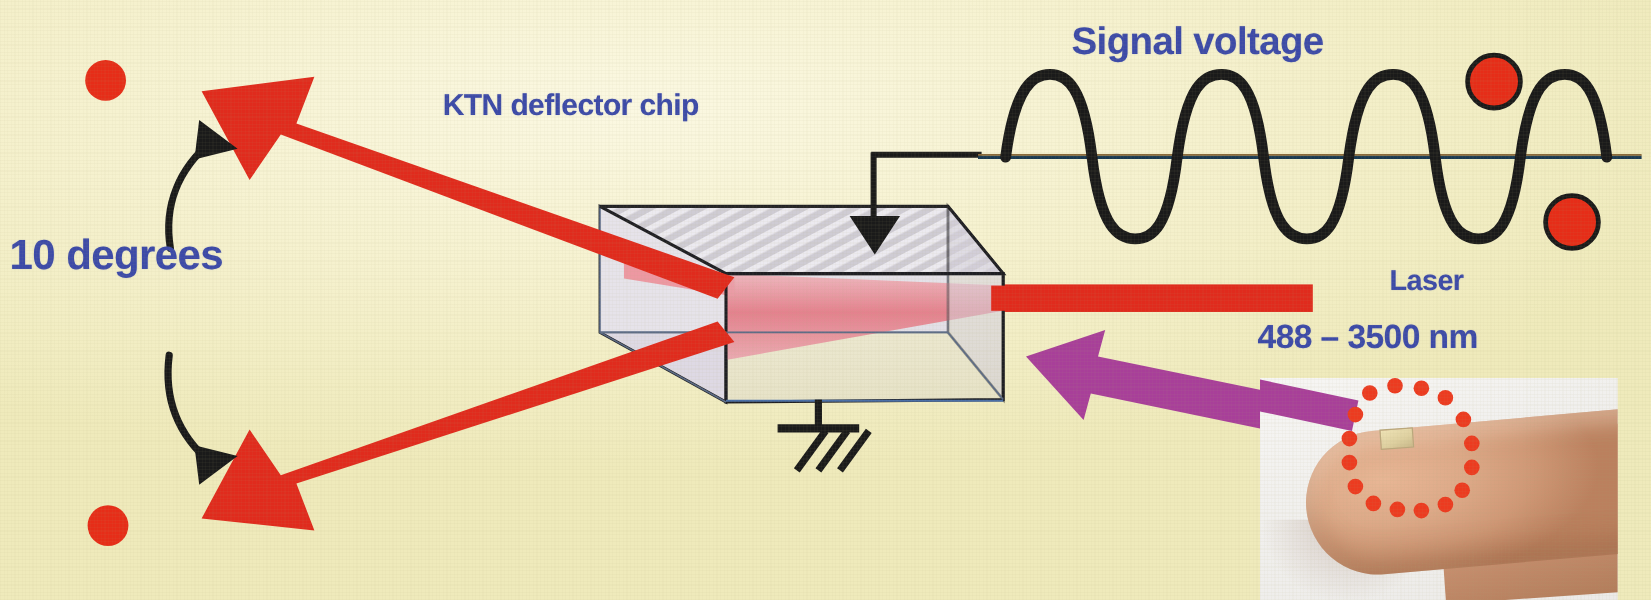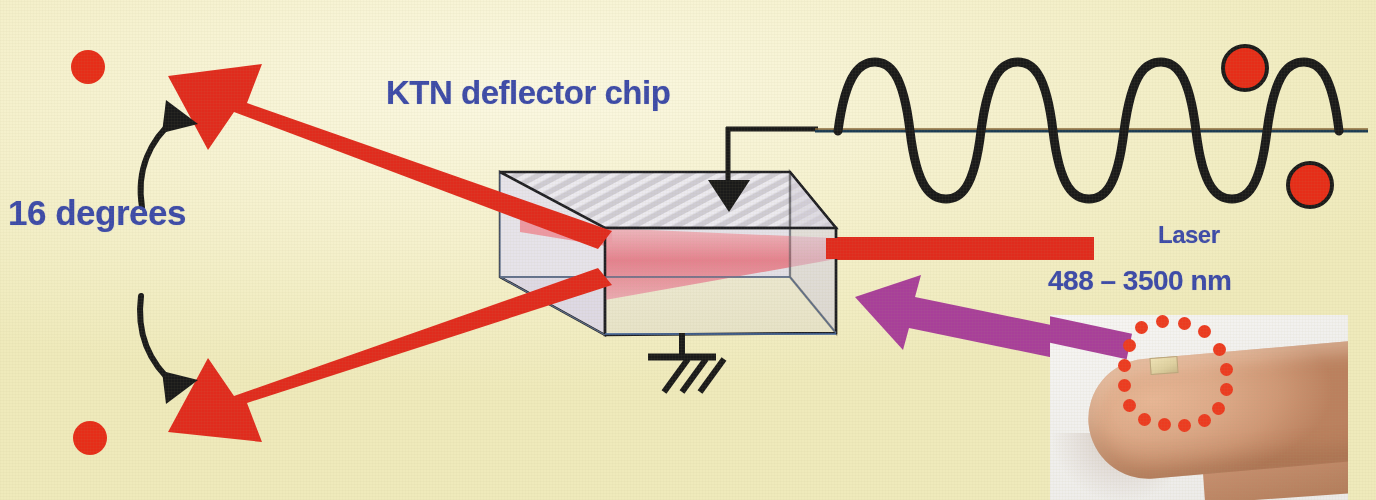--- a/index.html
+++ b/index.html
@@ -36,21 +36,21 @@
     position: absolute;
     color: #3c4aa8;
     font-weight: bold;
     letter-spacing: -0.5px;
     white-space: nowrap;
     line-height: 1.08;
     text-shadow: 0 0 1px rgba(60,74,168,.35);
   }
   #lbl-angle       { left: 8px;   top: 194px;  font-size: 35px; }
   #lbl-angle div   { display: block; }
-  #lbl-ktn         { left: 386px; top: 75px;   font-size: 33px; }
+  #lbl-ktn         { left: 369px; top: 75px;   font-size: 25px; }
   #lbl-signal      { left: 893px; top: 17px;   font-size: 32px; }
   #lbl-laser       { left: 1142px;top: 222px;  font-size: 24px; margin-left: 16px; }
   #lbl-laserrange  { left: 1048px;top: 266px;  font-size: 28px; }
 
   
   #photo {
     position: absolute;
     left: 1050px; top: 315px;
     width: 298px; height: 185px;
     overflow: hidden;
@@ -235,20 +235,21 @@
     <div class="pdot" style="left:128px; top:104px;"></div>
     <div class="pdot" style="left:108px; top:103px;"></div>
     <div class="pdot" style="left:88px;  top:98px;"></div>
     <div class="pdot" style="left:73px;  top:84px;"></div>
     <div class="pdot" style="left:68px;  top:64px;"></div>
     <div class="pdot" style="left:68px;  top:44px;"></div>
     <div class="pdot" style="left:73px;  top:24px;"></div>
   </div>
 
   <div class="lbl" id="lbl-angle">
-    <div>16 degrees</div>
+    <div>10 degrees</div>
   </div>
   <div class="lbl" id="lbl-ktn">KTN deflector chip</div>
+  <div class="lbl" id="lbl-signal">Signal voltage</div>
   <div class="lbl" id="lbl-laser">Laser</div>
   <div class="lbl" id="lbl-laserrange">488 – 3500 nm</div>
 
   <div id="grain"></div>
 </div>
 
 </body></html>

